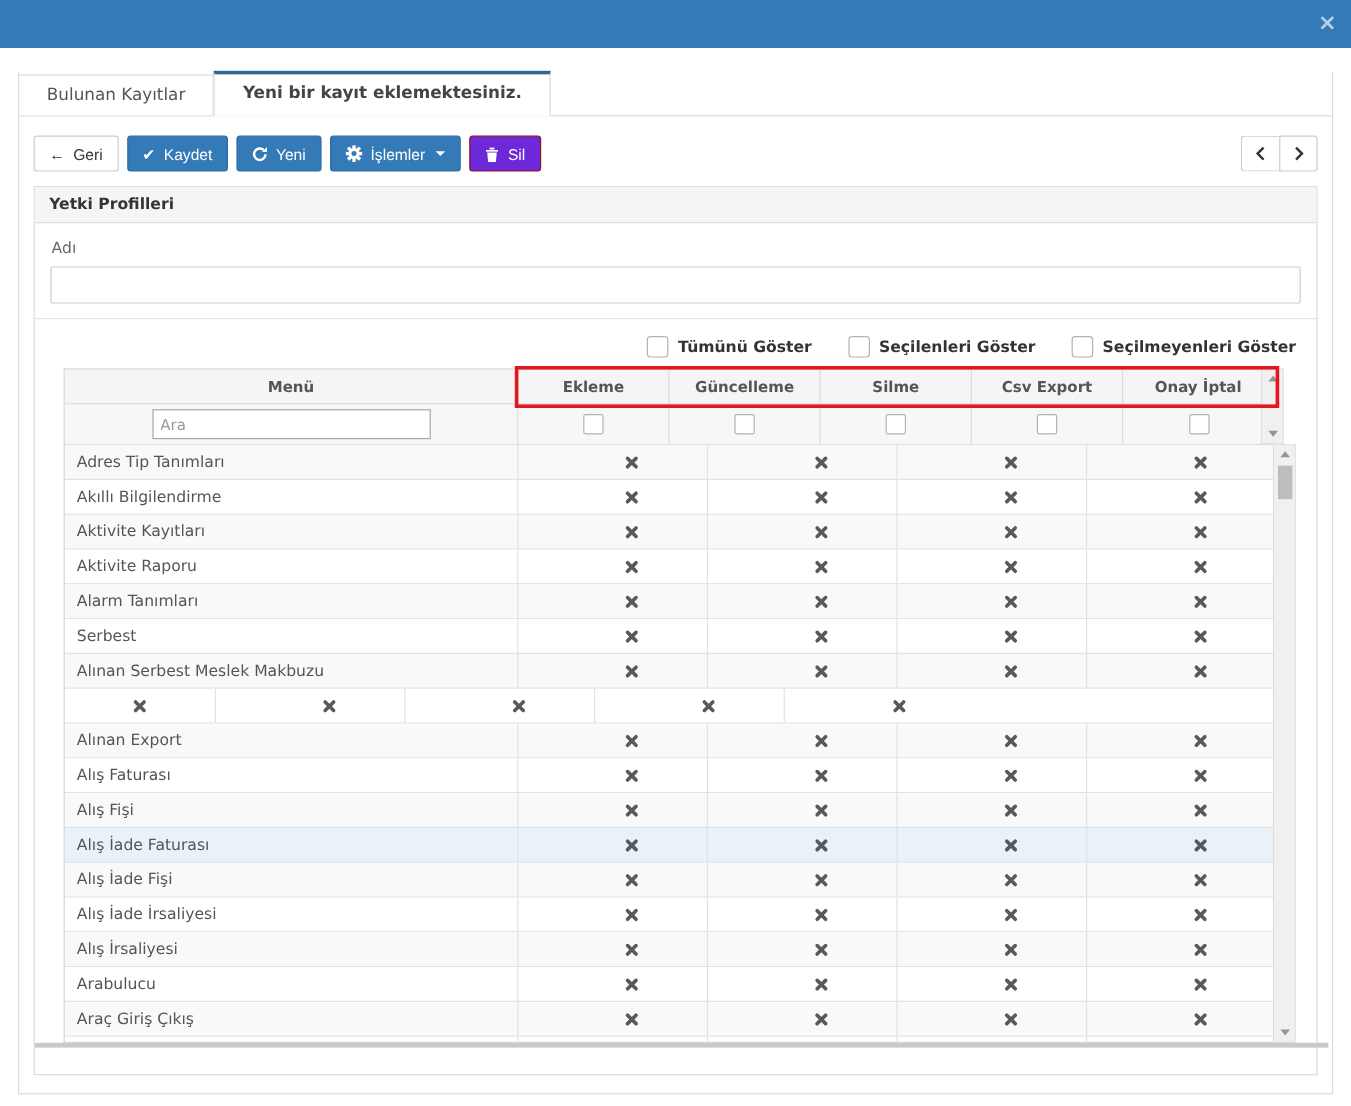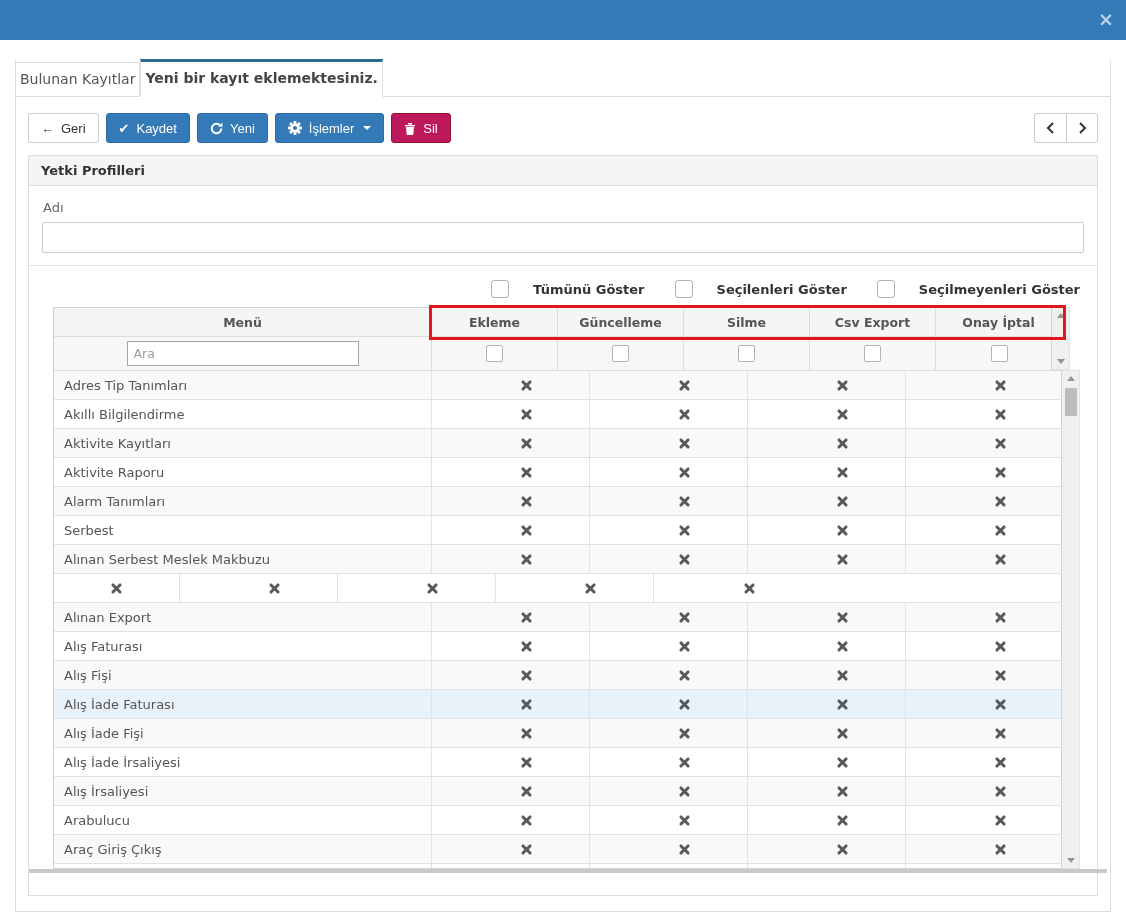--- a/index.html
+++ b/index.html
@@ -10,33 +10,33 @@
   .titlebar { position:absolute; left:0; top:0; width:1126px; height:40px; background:#337ab7; }
   .titlebar .close { position:absolute; right:12px; top:4px; color:rgba(255,255,255,.65);
                      font-size:19px; font-weight:bold; cursor:pointer; line-height:30px; }
 
   
   .dialog { position:absolute; left:15px; top:60px; width:1096px; height:852px;
             background:#fff; border:1px solid #ddd; border-top:none; }
 
   
   .tabbar { display:flex; align-items:flex-end; height:37px; border-bottom:1px solid #ddd; margin:0 -1px; }
-  .tab { background:#fff; font-size:14px; color:#555; padding:0 4px; height:34px; line-height:33px;
+  .tab { background:#fff; font-size:14px; color:#555; padding:0 23px; height:34px; line-height:33px;
          border:1px solid #ddd; border-bottom:none; cursor:pointer; white-space:nowrap; }
   .tab.active { height:38px; line-height:33px; font-weight:bold; color:#444;
                 border-top:3px solid #2d6a94; margin-bottom:-1px; border-bottom:1px solid #fff; }
 
   
   .toolbar { display:flex; align-items:center; margin:16px 12px 12px 12px; }
   .btn { display:inline-flex; align-items:center; gap:7px; height:30px; padding:0 12px;
          font-size:13px; border-radius:3px; cursor:pointer; border:1px solid transparent; white-space:nowrap; }
   .btn + .btn { margin-left:7px; }
   .btn-default { background:#fff; border-color:#ccc; color:#333; }
   .btn-primary { background:#337ab7; border-color:#2e6da4; color:#fff; }
-  .btn-danger  { background:#be185d; border-color:#8e1527; color:#fff; }
+  .btn-danger  { background:#6d28d9; border-color:#8e1527; color:#fff; }
   .btn .uicon { font-size:13px; line-height:1; }
   .caret { width:0; height:0; border-left:4px solid transparent; border-right:4px solid transparent;
            border-top:4px solid #fff; margin-left:2px; }
   .pager { margin-left:auto; display:flex; }
   .pager .pbtn { width:32px; height:30px; background:#fff; border:1px solid #ccc;
                  display:flex; align-items:center; justify-content:center; cursor:pointer; }
   .pager .pbtn:first-child { border-radius:3px 0 0 3px; border-right:none; }
   .pager .pbtn:last-child  { border-radius:0 3px 3px 0; }
 
   
@@ -47,21 +47,21 @@
 
   .form-label { font-size:13px; color:#666; margin:2px 0 7px 1px; }
   .form-input { width:100%; height:31px; border:1px solid #ccc; border-radius:2px;
                 font-size:13px; color:#333; padding:0 8px; outline:none;
                 font-family:"DejaVu Sans","Liberation Sans",sans-serif; }
   .hdivider { border-bottom:1px solid #e3e3e3; margin:12px -13px 0 -13px; }
 
   
   .showfilters { display:flex; justify-content:flex-end; align-items:center; gap:30px;
                  margin:14px 0 9px 0; width:1038px; }
-  .sf-item { display:flex; align-items:center; gap:24px; cursor:pointer; }
+  .sf-item { display:flex; align-items:center; gap:8px; cursor:pointer; }
   .sf-item .cb { width:18px; height:18px; background:#fff; border:1px solid #b3b3b3; border-radius:3px; }
   .sf-item .sf-label { font-size:13px; font-weight:bold; color:#333; white-space:nowrap; }
 
   
   .grid { margin-left:11px; width:1027px; position:relative; }
   .ghead { display:flex; position:relative; }
   .ghead-table { width:999px; border:1px solid #d2d2d2; border-bottom:none; }
   .hrow { display:flex; height:29px; background:#f5f5f5; border-bottom:1px solid #ddd; position:relative; }
   .frow { display:flex; height:33px; background:#f7f7f7; }
   .hcell { font-size:12.5px; font-weight:bold; color:#555; display:flex; align-items:center;

